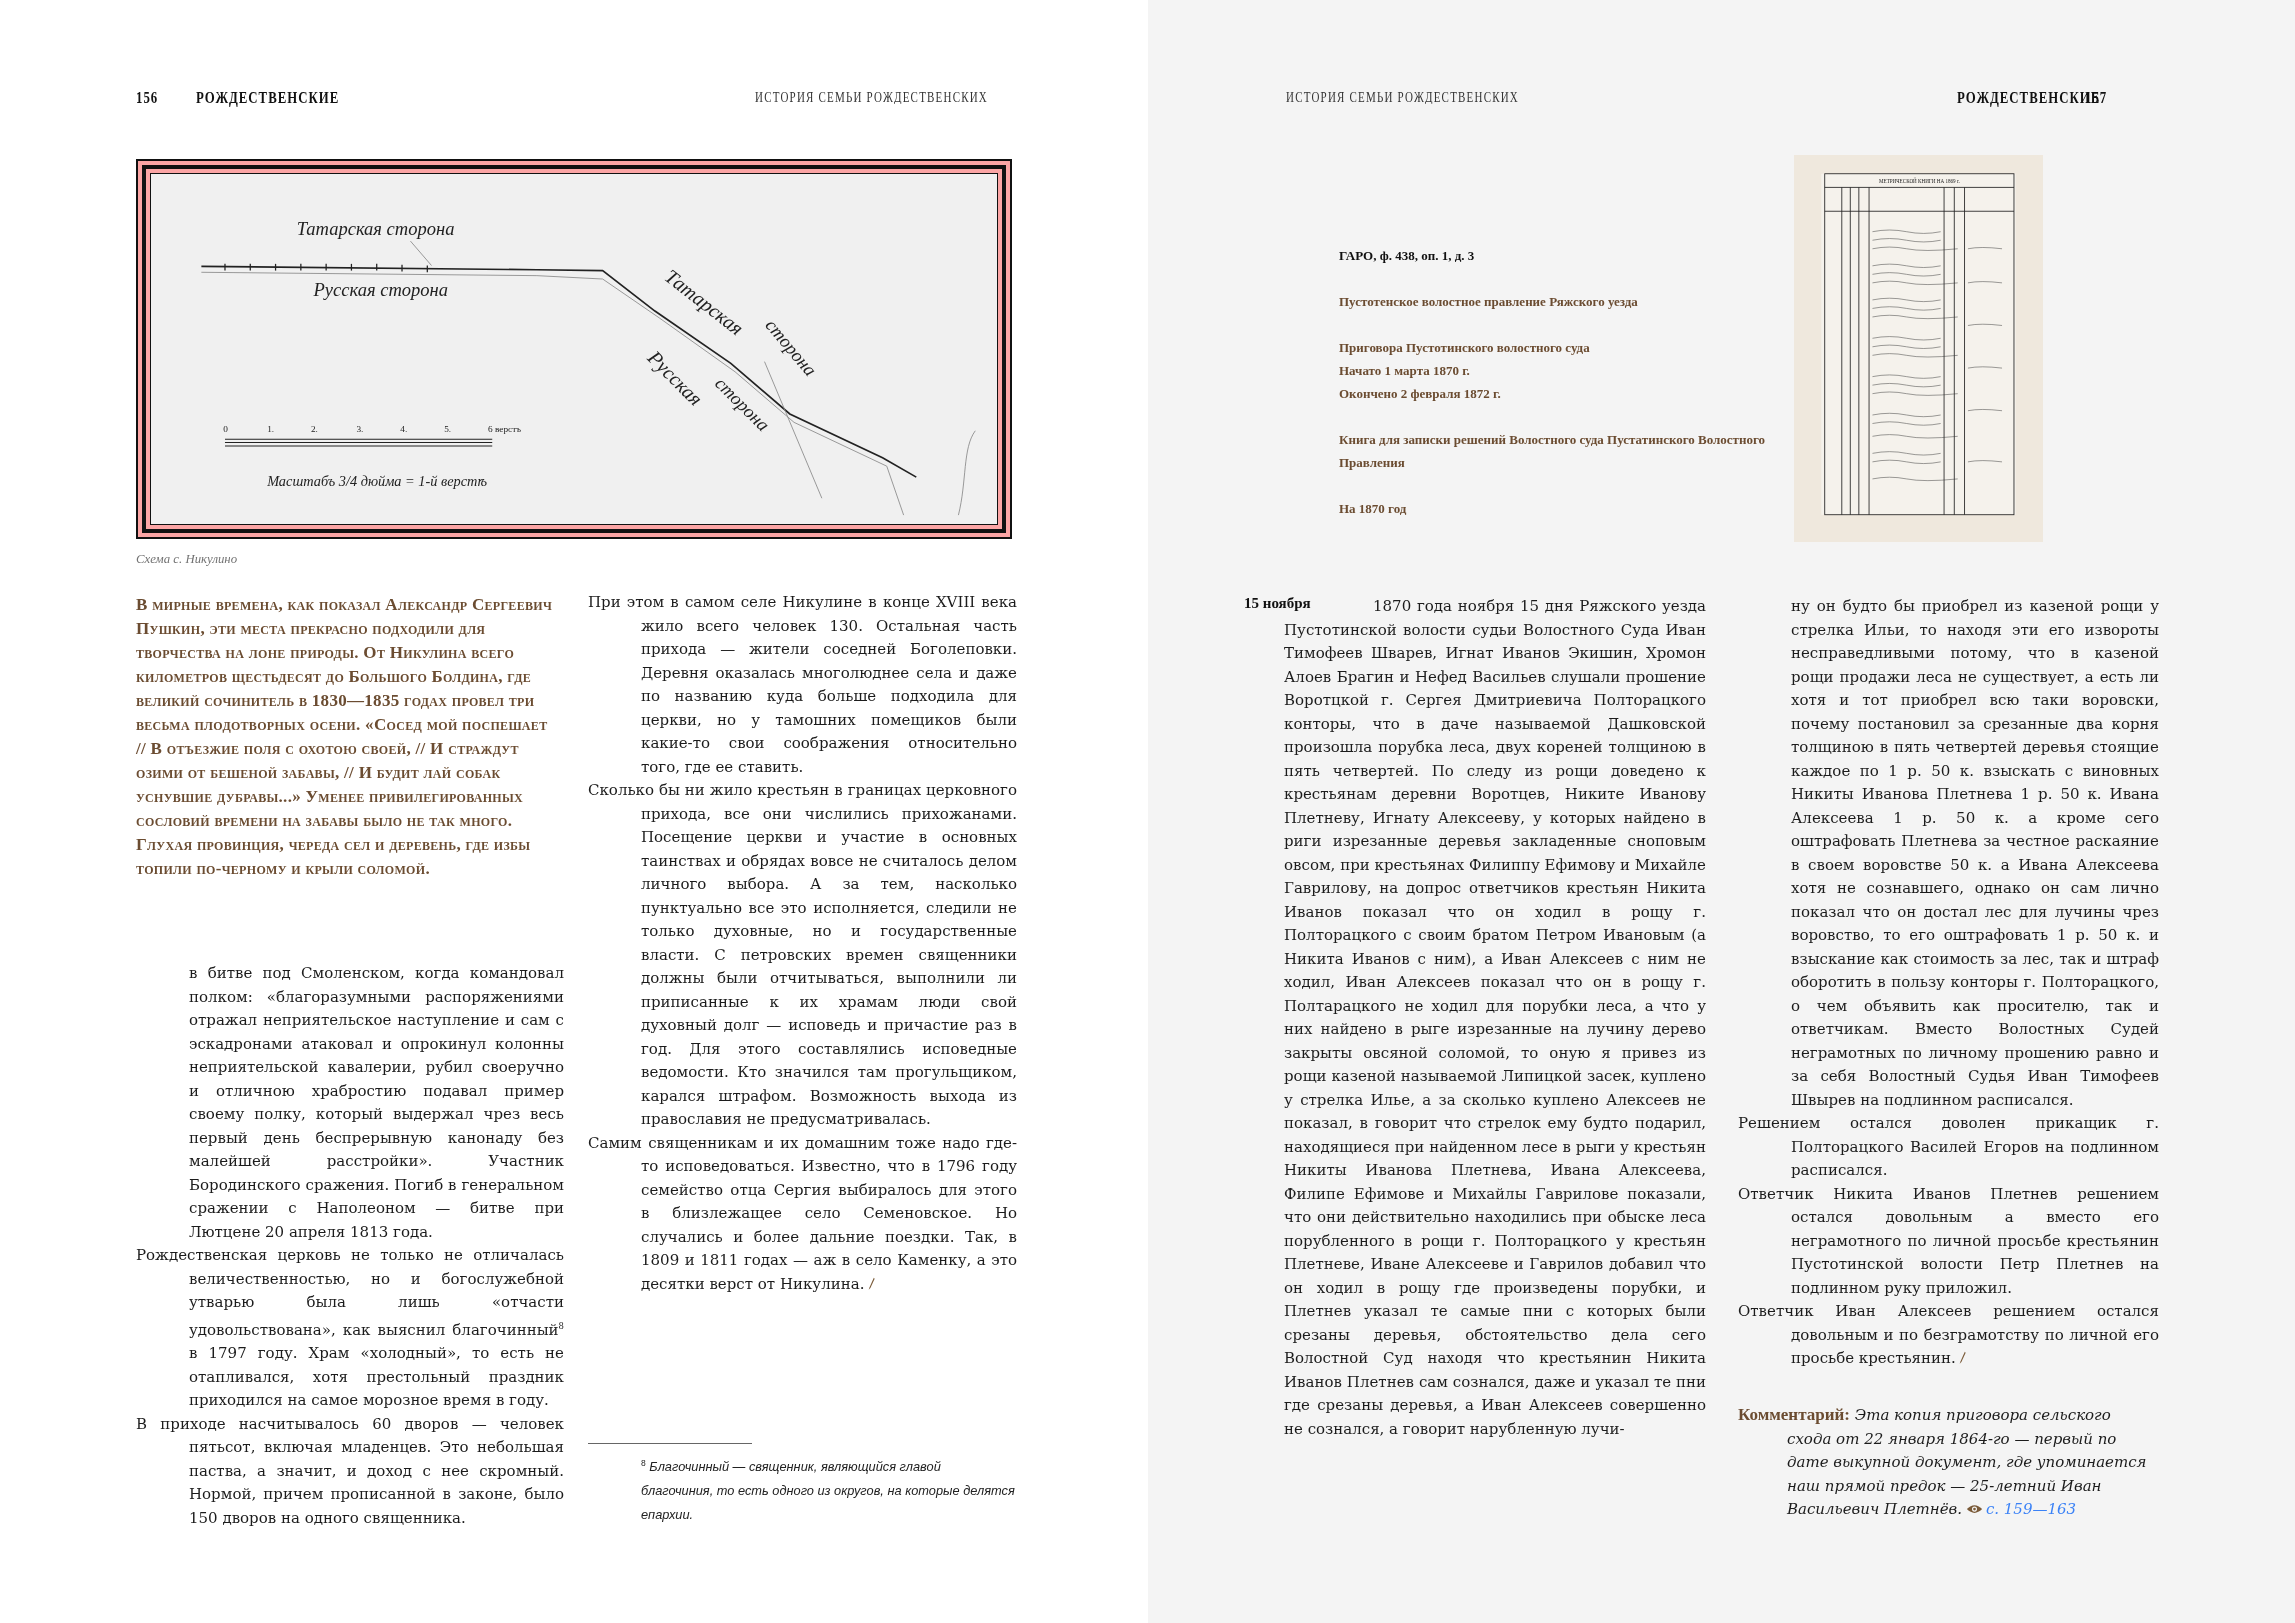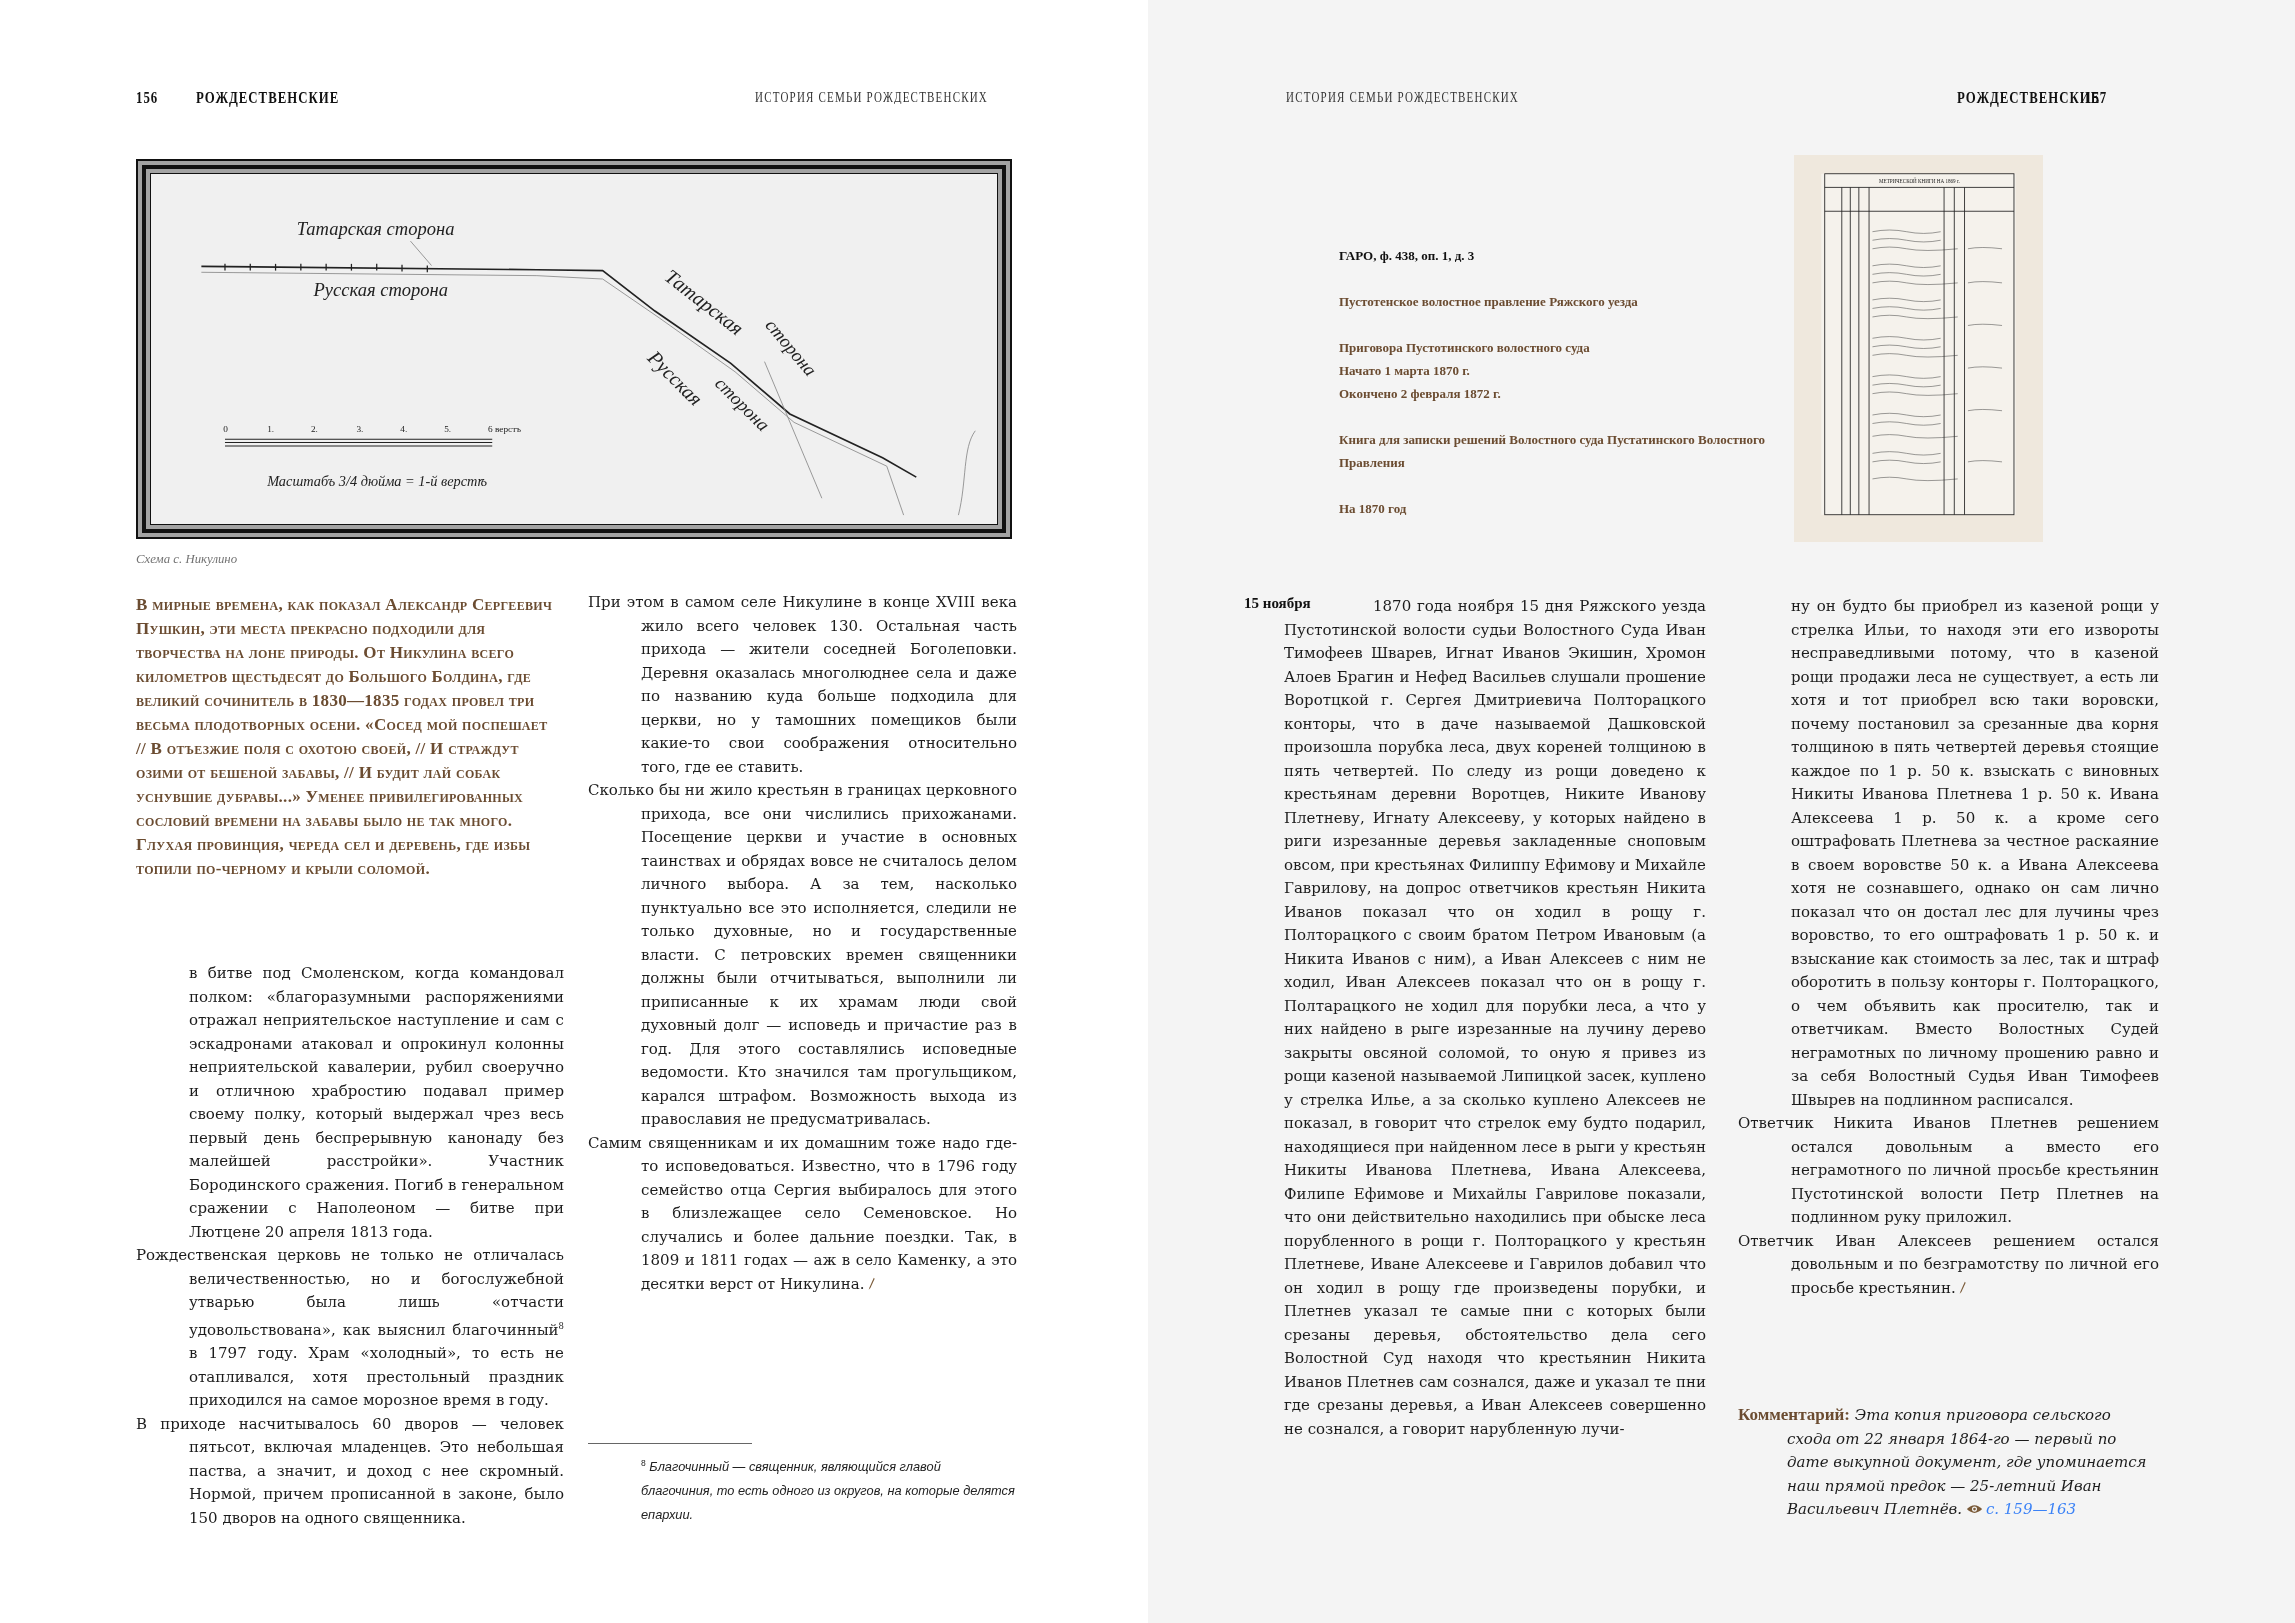--- a/index.html
+++ b/index.html
@@ -11,21 +11,21 @@
   }
   .page-left { position: absolute; left: 0; top: 0; width: 1148px; height: 1268px; background: #ffffff; }
   .page-right { position: absolute; left: 1148px; top: 0; width: 1147px; height: 1623px; background: #f4f4f4; }
 
   .runhead { position: absolute; top: 89px; font-family: "Liberation Serif", serif; font-weight: bold;
     font-size: 12.8px; letter-spacing: 1px; color: #111; transform: scaleY(1.25); transform-origin: left top; white-space: nowrap; }
   .runhead.thin { font-weight: normal; font-size: 11px; letter-spacing: 1.2px; color: #333; }
 
   
   .figure-frame { position: absolute; left: 136px; top: 159px; width: 876px; height: 380px;
-    border: 2.6px solid #111; background: #a3a3a3; box-sizing: border-box; }
+    border: 2.6px solid #111; background: #fca5a5; box-sizing: border-box; }
   .figure-frame .inner1 { position: absolute; inset: 4.3px; border: 4.3px solid #111; }
   .figure-frame .inner2 { position: absolute; inset: 12px; border: 1.7px solid #111; background: #f0f0f0; }
   .figure-frame svg { position: absolute; left: 0; top: 0; width: 100%; height: 100%; }
   .caption { position: absolute; left: 136px; top: 552px; font-style: italic; font-size: 12.8px; color: #737373; font-family: "Liberation Serif", serif; }
 
   .lead { position: absolute; left: 136px; top: 593px; width: 426px; font-family: "Liberation Serif", serif;
     font-weight: bold; font-size: 17px; line-height: 24px; color: #6b4c31; font-variant: small-caps; letter-spacing: 0.3px; }
 
   .col { position: absolute; font-family: "DejaVu Serif", serif; font-size: 15px; line-height: 23.5px; color: #1c1c1c; }
   .col p { margin: 0; text-indent: -53px; padding-left: 53px; text-align: justify; }
@@ -205,20 +205,21 @@
   </svg>
 </div>
 
 <div class="date-label">15 ноября</div>
 <div class="col col-c">
   <p style="padding-left:0;text-indent:89px;">1870 года ноября 15 дня Ряжского уезда Пустотинской волости судьи Волостного Суда Иван Тимофеев Шварев, Игнат Иванов Экишин, Хромон Алоев Брагин и Нефед Васильев слушали прошение Воротцкой г. Сергея Дмитриевича Полторацкого конторы, что в даче называемой Дашковской произошла порубка леса, двух кореней толщиною в пять четвертей. По следу из рощи доведено к крестьянам деревни Воротцев, Никите Иванову Плетневу, Игнату Алексееву, у которых найдено в риги изрезанные деревья закладенные сноповым овсом, при крестьянах Филиппу Ефимову и Михайле Гаврилову, на допрос ответчиков крестьян Никита Иванов показал что он ходил в рощу г. Полторацкого с своим братом Петром Ивановым (а Никита Иванов с ним), а Иван Алексеев с ним не ходил, Иван Алексеев показал что он в рощу г. Полтарацкого не ходил для порубки леса, а что у них найдено в рыге изрезанные на лучину дерево закрыты овсяной соломой, то оную я привез из рощи казеной называемой Липицкой засек, куплено у стрелка Илье, а за сколько куплено Алексеев не показал, в говорит что стрелок ему будто подарил, находящиеся при найденном лесе в рыги у крестьян Никиты Иванова Плетнева, Ивана Алексеева, Филипе Ефимове и Михайлы Гаврилове показали, что они действительно находились при обыске леса порубленного в рощи г. Полторацкого у крестьян Плетневе, Иване Алексееве и Гаврилов добавил что он ходил в рощу где произведены порубки, и Плетнев указал те самые пни с которых были срезаны деревья, обстоятельство дела сего Волостной Суд находя что крестьянин Никита Иванов Плетнев сам сознался, даже и указал те пни где срезаны деревья, а Иван Алексеев совершенно не сознался, а говорит нарубленную лучи-</p>
 </div>
 
 <div class="col col-d">
   <p class="cont">ну он будто бы приобрел из казеной рощи у стрелка Ильи, то находя эти его извороты несправедливыми потому, что в казеной рощи продажи леса не существует, а есть ли хотя и тот приобрел всю таки воровски, почему постановил за срезанные два корня толщиною в пять четвертей деревья стоящие каждое по 1 р. 50 к. взыскать с виновных Никиты Иванова Плетнева 1 р. 50 к. Ивана Алексеева 1 р. 50 к. а кроме сего оштрафовать Плетнева за честное раскаяние в своем воровстве 50 к. а Ивана Алексеева хотя не сознавшего, однако он сам лично показал что он достал лес для лучины чрез воровство, то его оштрафовать 1 р. 50 к. и взыскание как стоимость за лес, так и штраф оборотить в пользу конторы г. Полторацкого, о чем объявить как просителю, так и ответчикам. Вместо Волостных Судей неграмотных по личному прошению равно и за себя Волостный Судья Иван Тимофеев Швырев на подлинном расписался.</p>
+  <p>Решением остался доволен прикащик г. Полторацкого Василей Егоров на подлинном расписался.</p>
   <p>Ответчик Никита Иванов Плетнев решением остался довольным а вместо его неграмотного по личной просьбе крестьянин Пустотинской волости Петр Плетнев на подлинном руку приложил.</p>
   <p><span>Ответчик Иван Алексеев решением остался довольным и по безграмотству по личной его просьбе крестьянин.</span><svg class="quill" viewBox="0 0 10 16">
         <path d="M8,1 L3,12 L2,15 L4,13 L9,2 Z" fill="#7a5a38"></path>
       </svg></p>
 </div>
 
 <div class="comment">
   <p>
     <span class="label">Комментарий:</span>
     <span>Эта копия приговора сельского схода от 22 января 1864-го — первый по дате выкупной документ, где упоминается наш прямой предок — 25-летний Иван Васильевич Плетнёв.</span><svg class="eye" viewBox="0 0 20 12">

